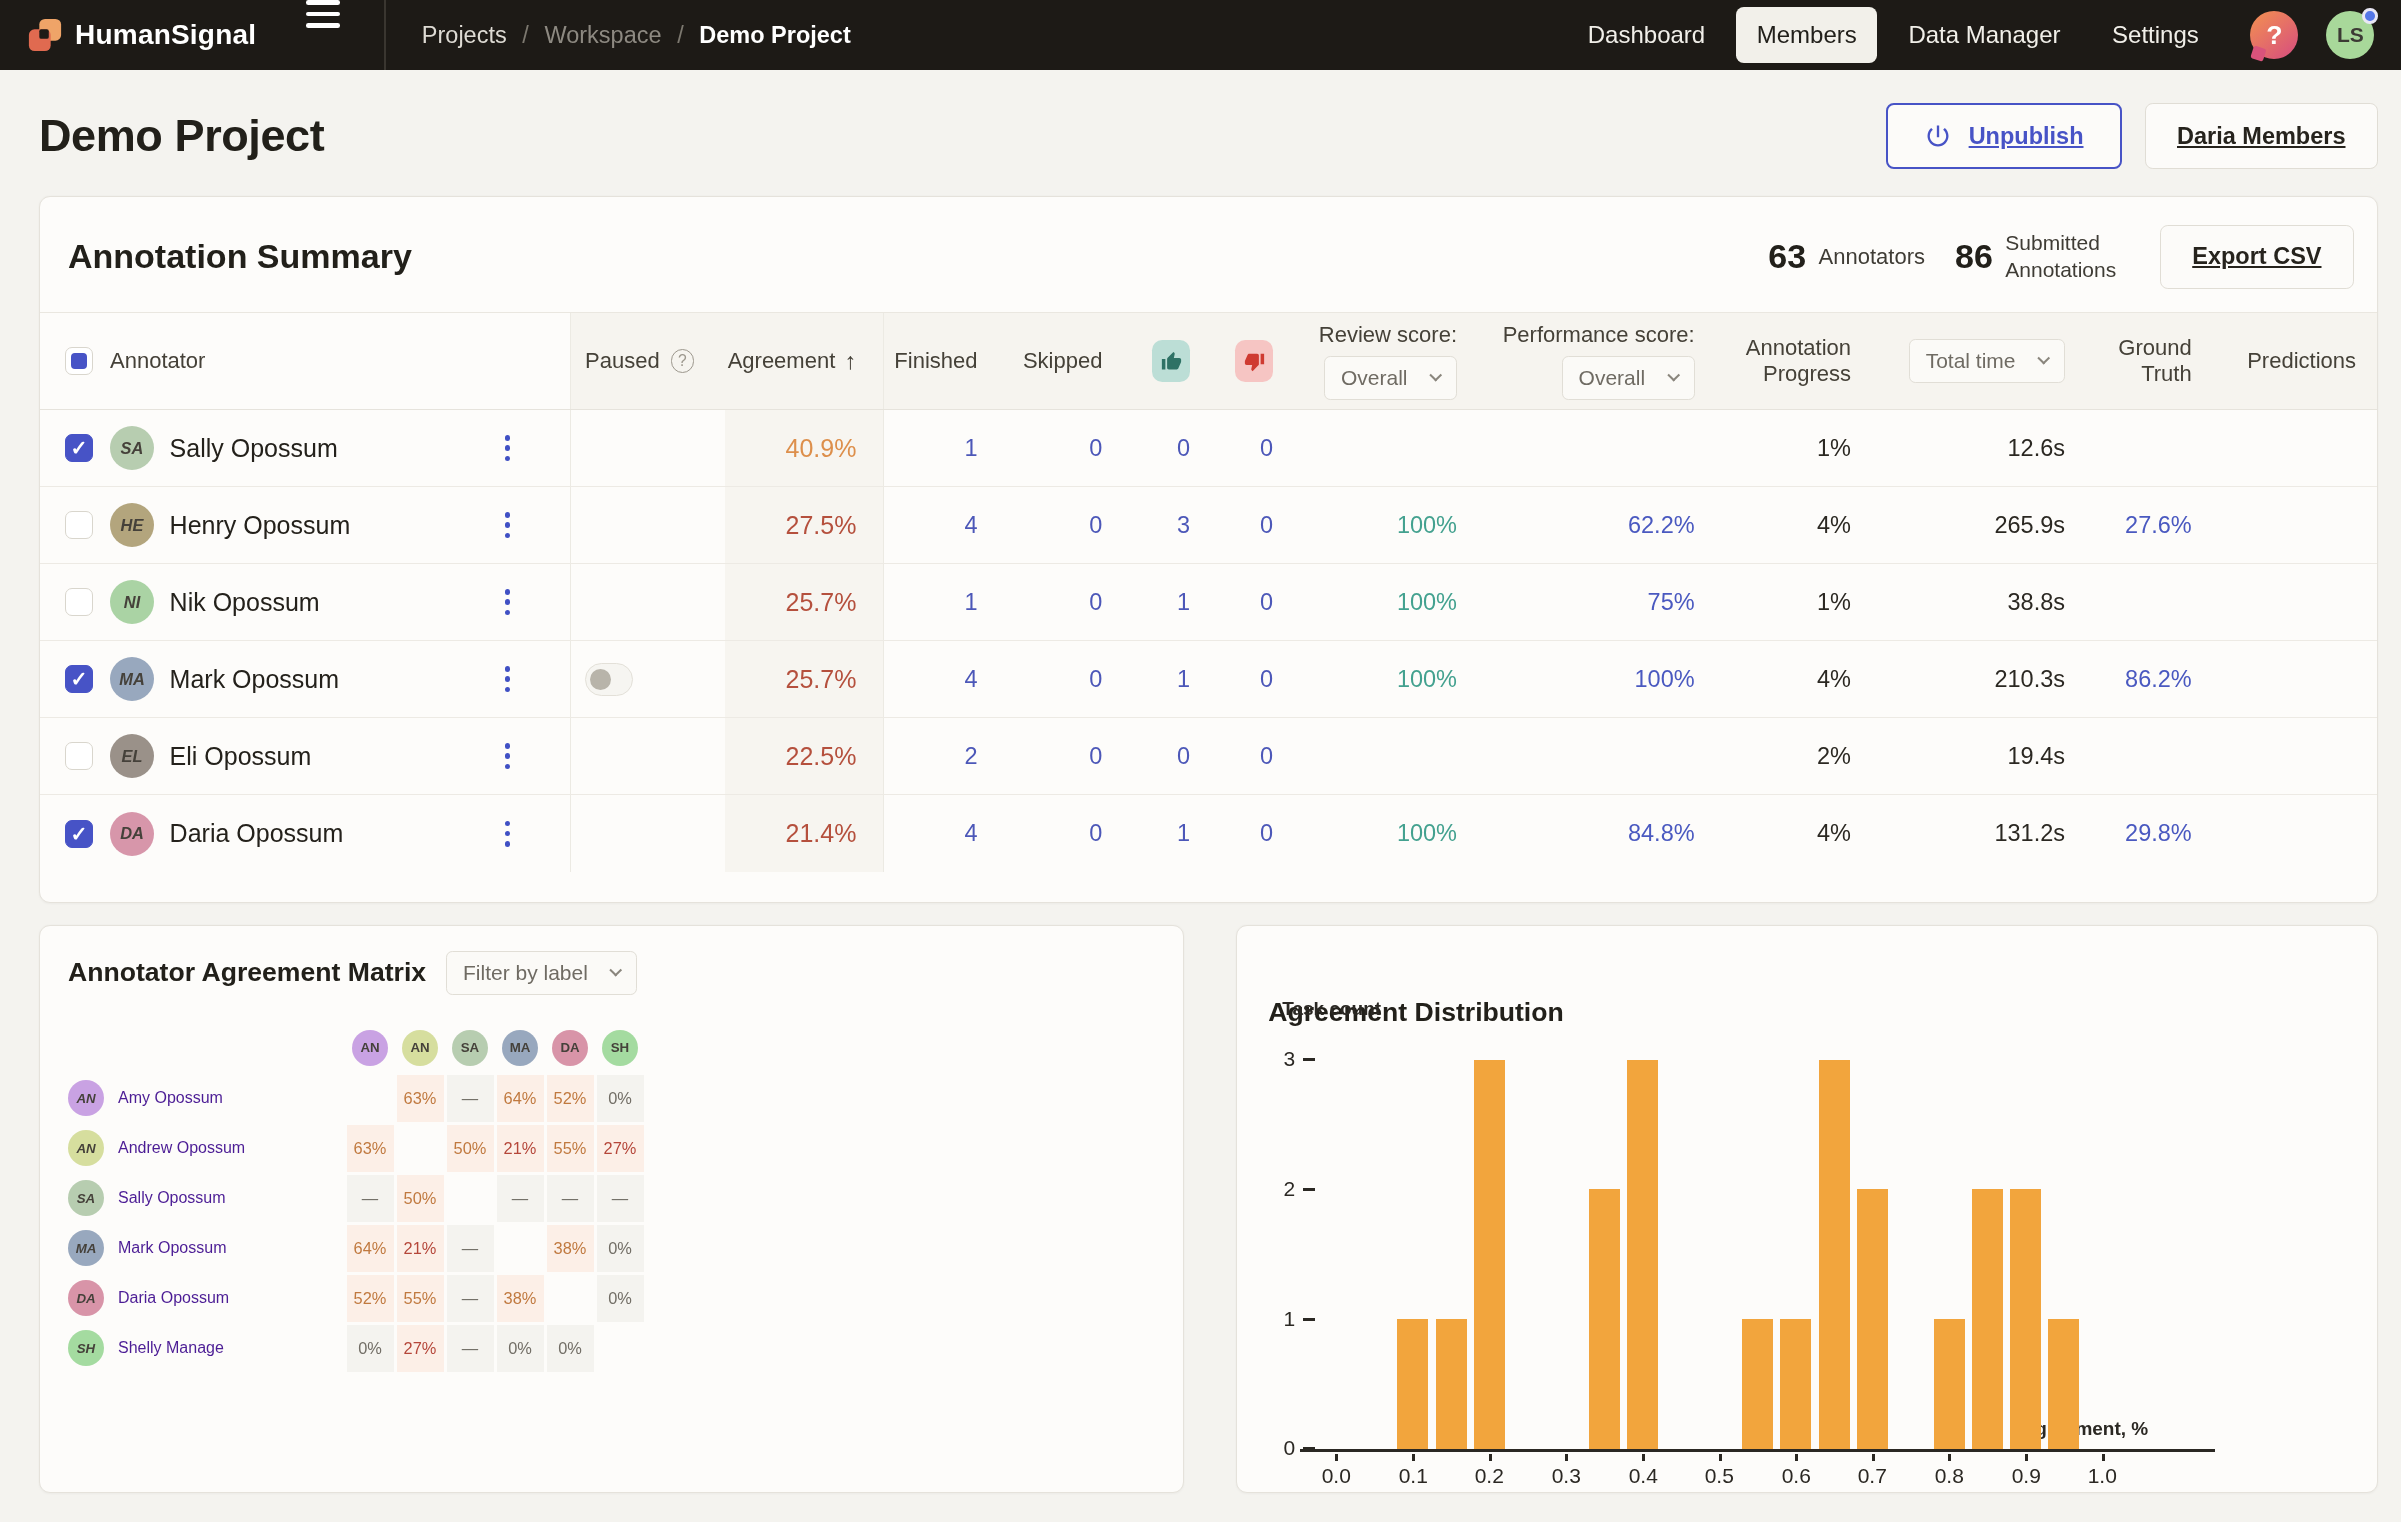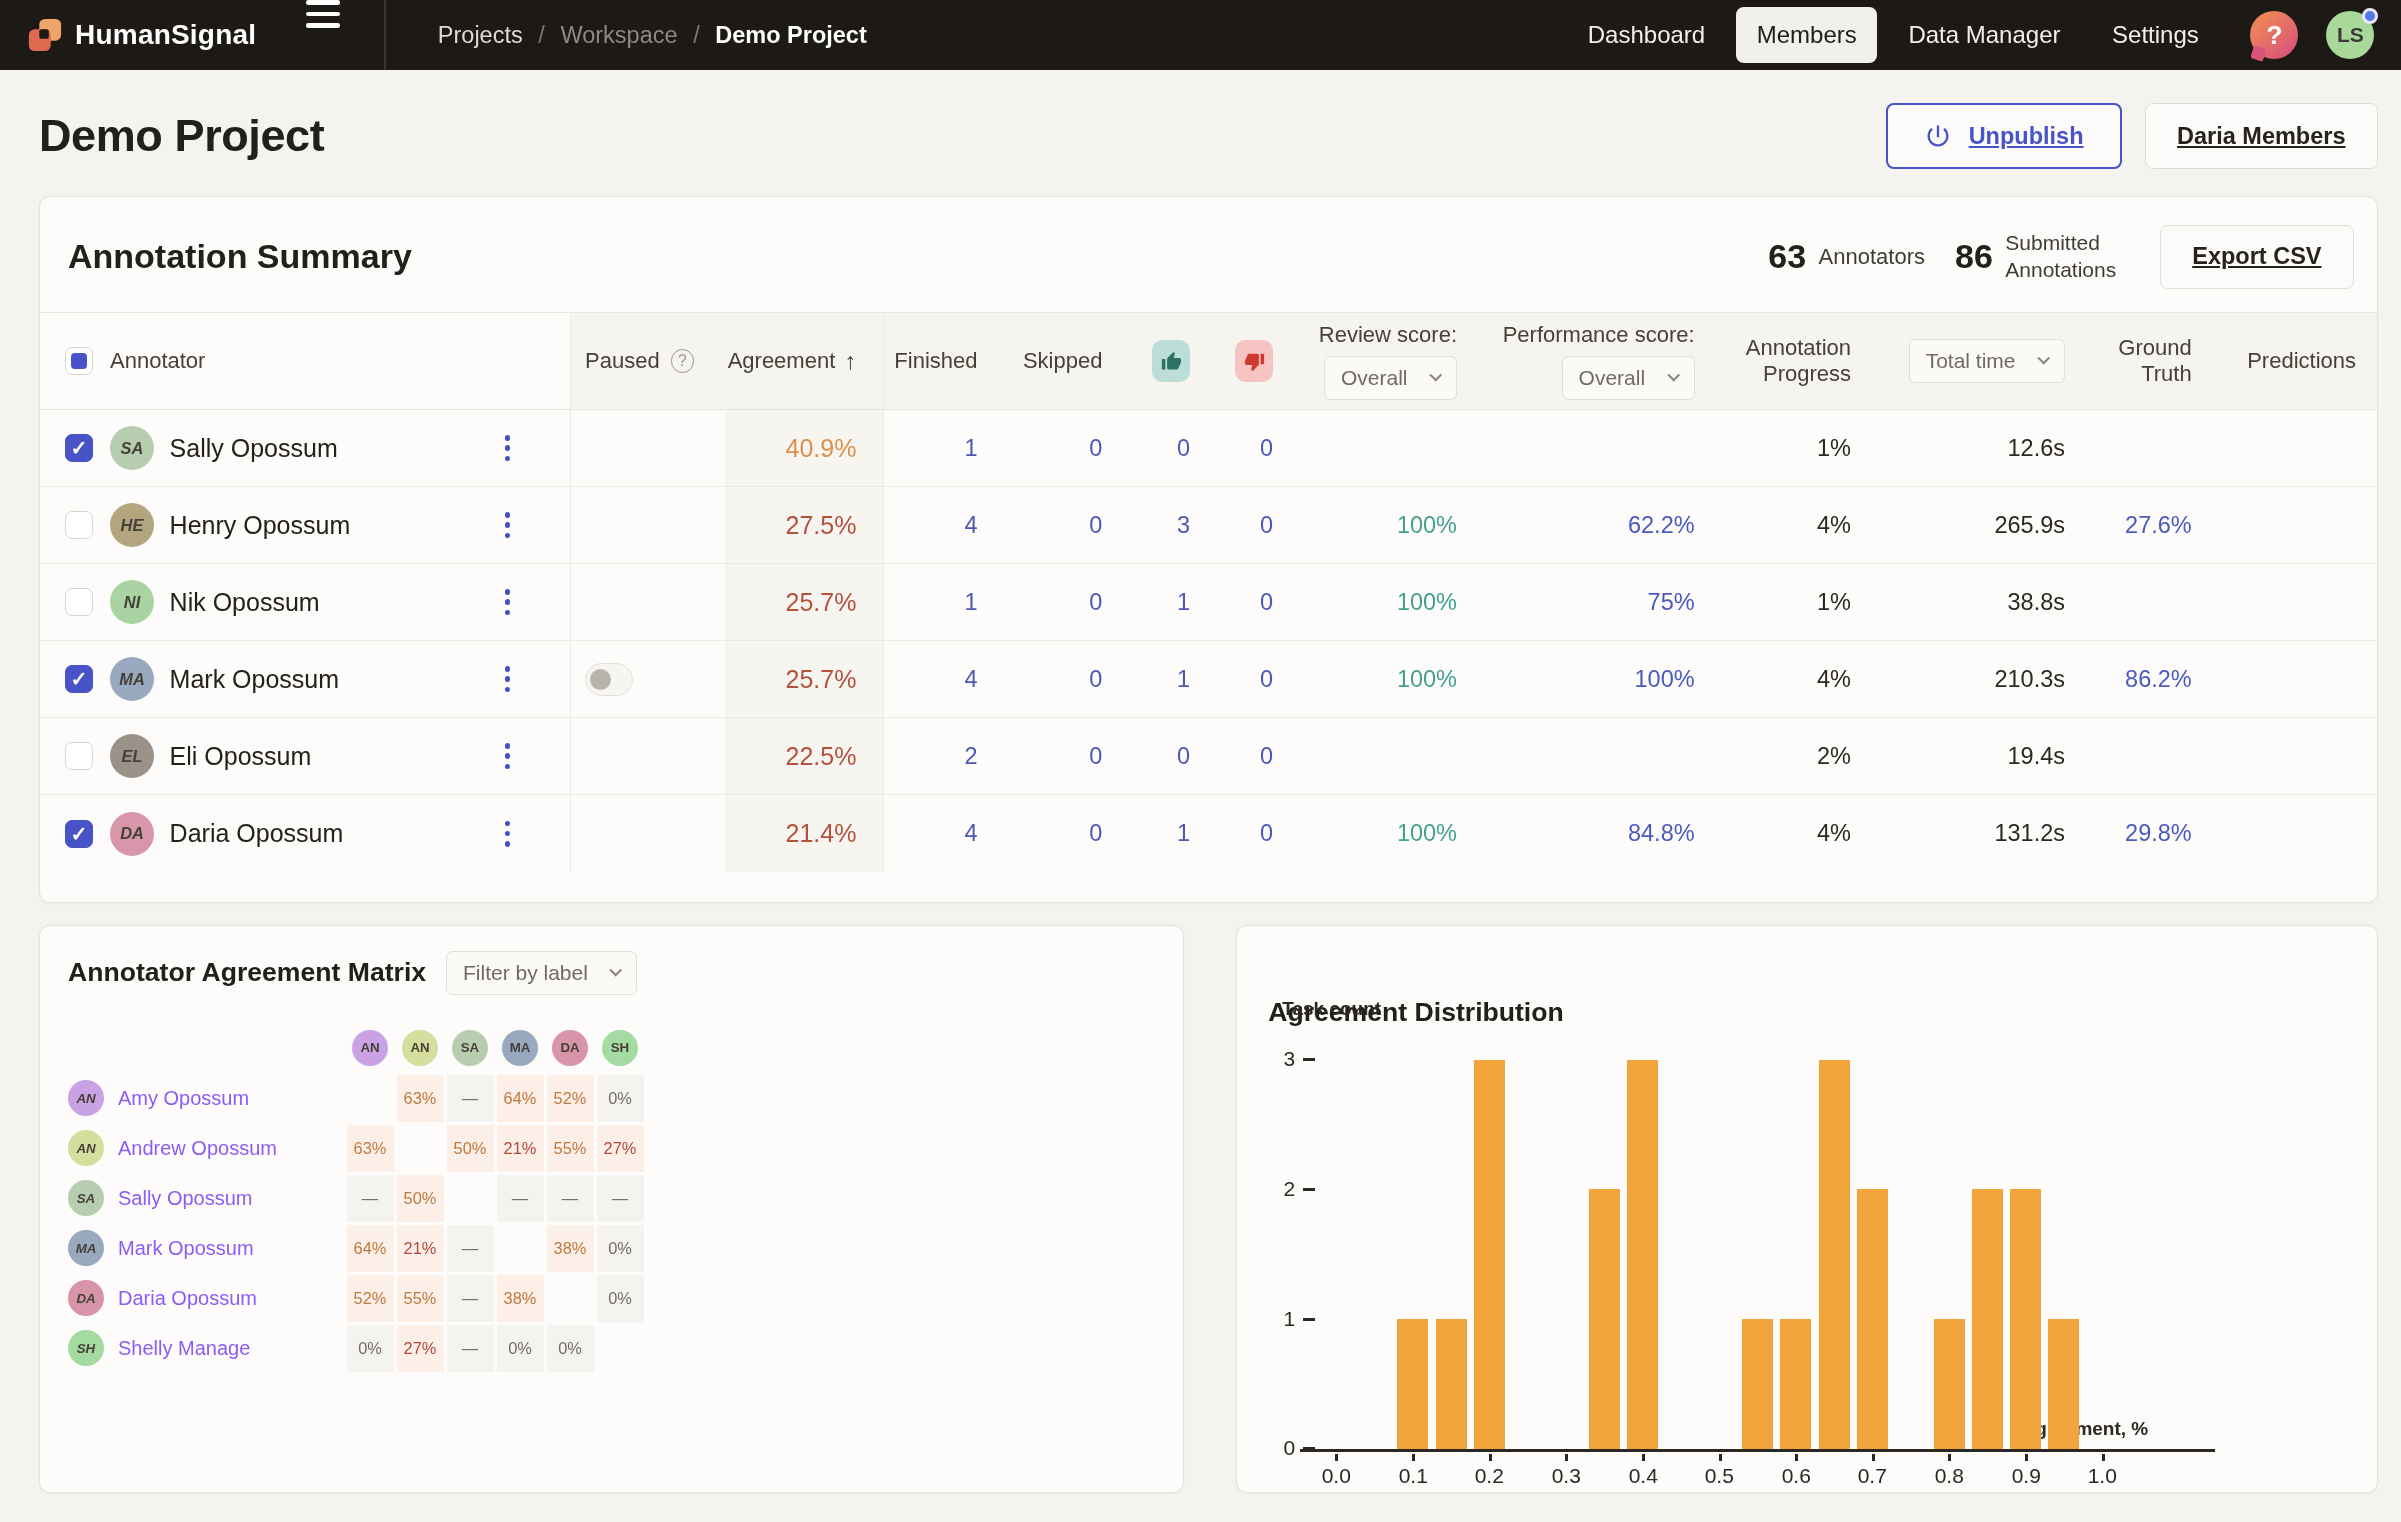--- a/index.html
+++ b/index.html
@@ -13,21 +13,21 @@
   
   .topbar {
     height:70px; background:#1d1a16; display:flex; 
     padding:0 26.6px;
   }
   .logo { display:flex; align-items:center; gap:12.5px; }
   .logo-text { color:#fff; font-size:28px; font-weight:600; letter-spacing:0.2px; }
   .hamburger { margin-left:50px; display:flex; flex-direction:column; gap:7px; cursor:pointer; }
   .hamburger i { display:block; width:34px; height:4.7px; background:#fff; border-radius:2.3px; }
   .tb-divider { width:1.6px; height:70px; background:#3a3630; margin-left:44px; }
-  .crumbs { display:flex; align-items:center; gap:15.6px; margin-left:52px; font-size:23.5px; }
+  .crumbs { display:flex; align-items:center; gap:15.6px; margin-left:36px; font-size:23.5px; }
   .crumb-0 { color:#dedbd4; }
   .crumb-sep { color:#7c786f; }
   .crumb-1 { color:#8d8981; }
   .crumb-2 { color:#ffffff; font-weight:600; }
   .tb-right { margin-left:auto; display:flex; align-items:center; gap:11px; }
   .nav-item { font-size:24px; color:#f1efe9; padding:14px 20.3px; border-radius:7.8px; cursor:pointer; }
   .nav-item.active { background:#f2f0ea; color:#22201b; }
   .help {
     width:48px; height:48px; border-radius:50%; margin-left:20.3px; position:relative;
     background:linear-gradient(140deg,#ef8757 15%,#d9537b 90%);
@@ -122,21 +122,21 @@
   .card-matrix { width:1155px; height:568px; }
   .card-chart { width:1151px; height:568px; position:relative; overflow:hidden; }
   .mx-head { display:flex; align-items:center; padding:25px 28px 0 28px; }
   .mx-title,.ch-title { font-size:26.6px; font-weight:700; color:#22201a; }
   .mx-head .select { margin-left:20.3px; }
   .mx-grid { display:grid; grid-template-columns:277px repeat(6,50px);
     grid-auto-rows:50px; margin:28px 0 0 28px; align-items:center; }
   .mx-grid .hdr-row { height:63px; }
   .mx-lab { display:flex; align-items:center; gap:14px; }
   .mx-lab .av { width:36px; height:36px; font-size:13.3px; }
-  .mx-name { font-size:20px; color:#8b5cf6; }
+  .mx-name { font-size:16px; color:#4c1d95; }
   .mx-colav { width:36px; height:36px; border-radius:50%; display:flex; align-items:center;
     justify-content:center; font-size:13.3px; font-weight:700; color:#45413a; justify-self:center; align-self:end; margin-bottom:7.8px; }
   .mcell { width:47px; height:47px; display:flex; align-items:center; justify-content:center;
     font-size:16.4px; justify-self:center; }
   .mcell.v-mid { background:#fcefe7; color:#c0793f;text-align:center; }
   .mcell.v-low { background:#fcefe7; color:#b5473a; }
   .mcell.v-zero,.mcell.v-dash { background:#f4f3ef; color:#716d65; }
   .mcell.v-empty { background:transparent; }
   
   .ch-title { position:absolute; left:31px; top:28px;margin-top:43px; }

